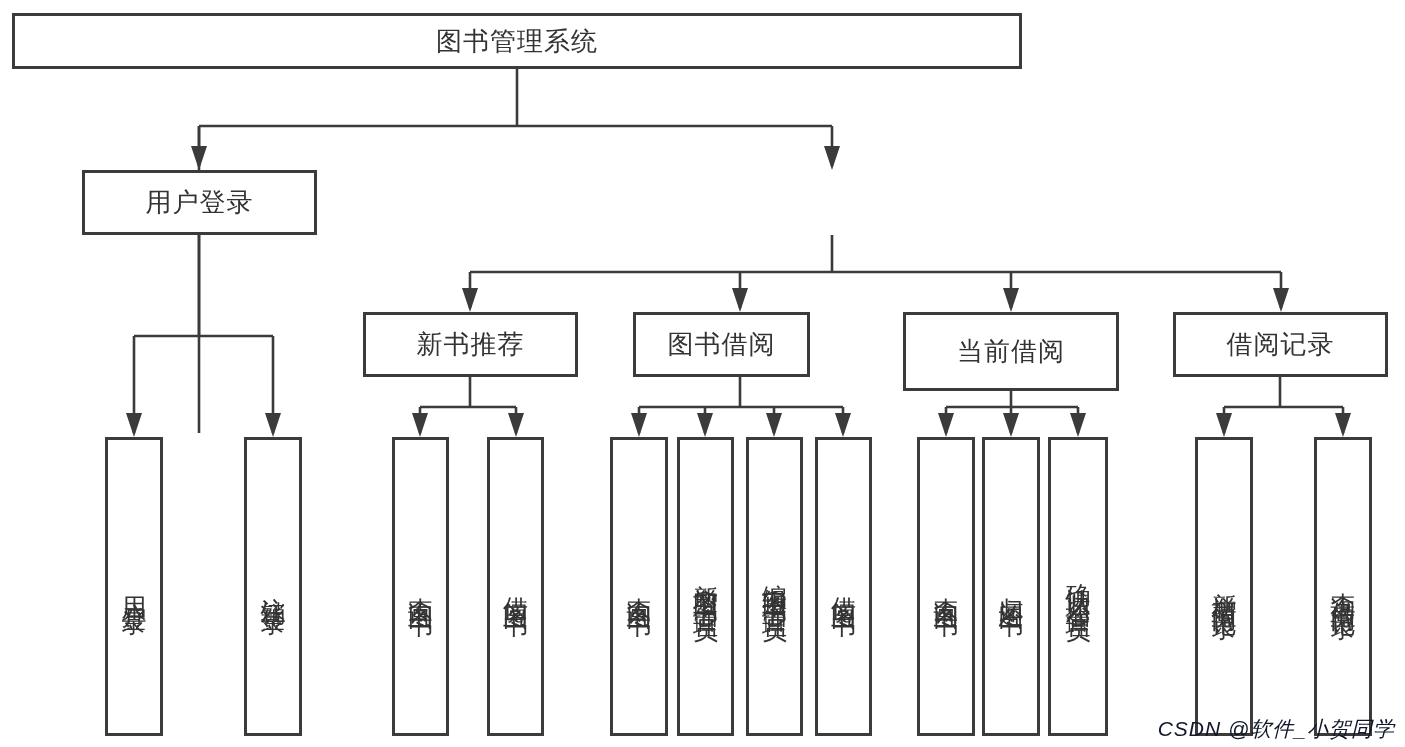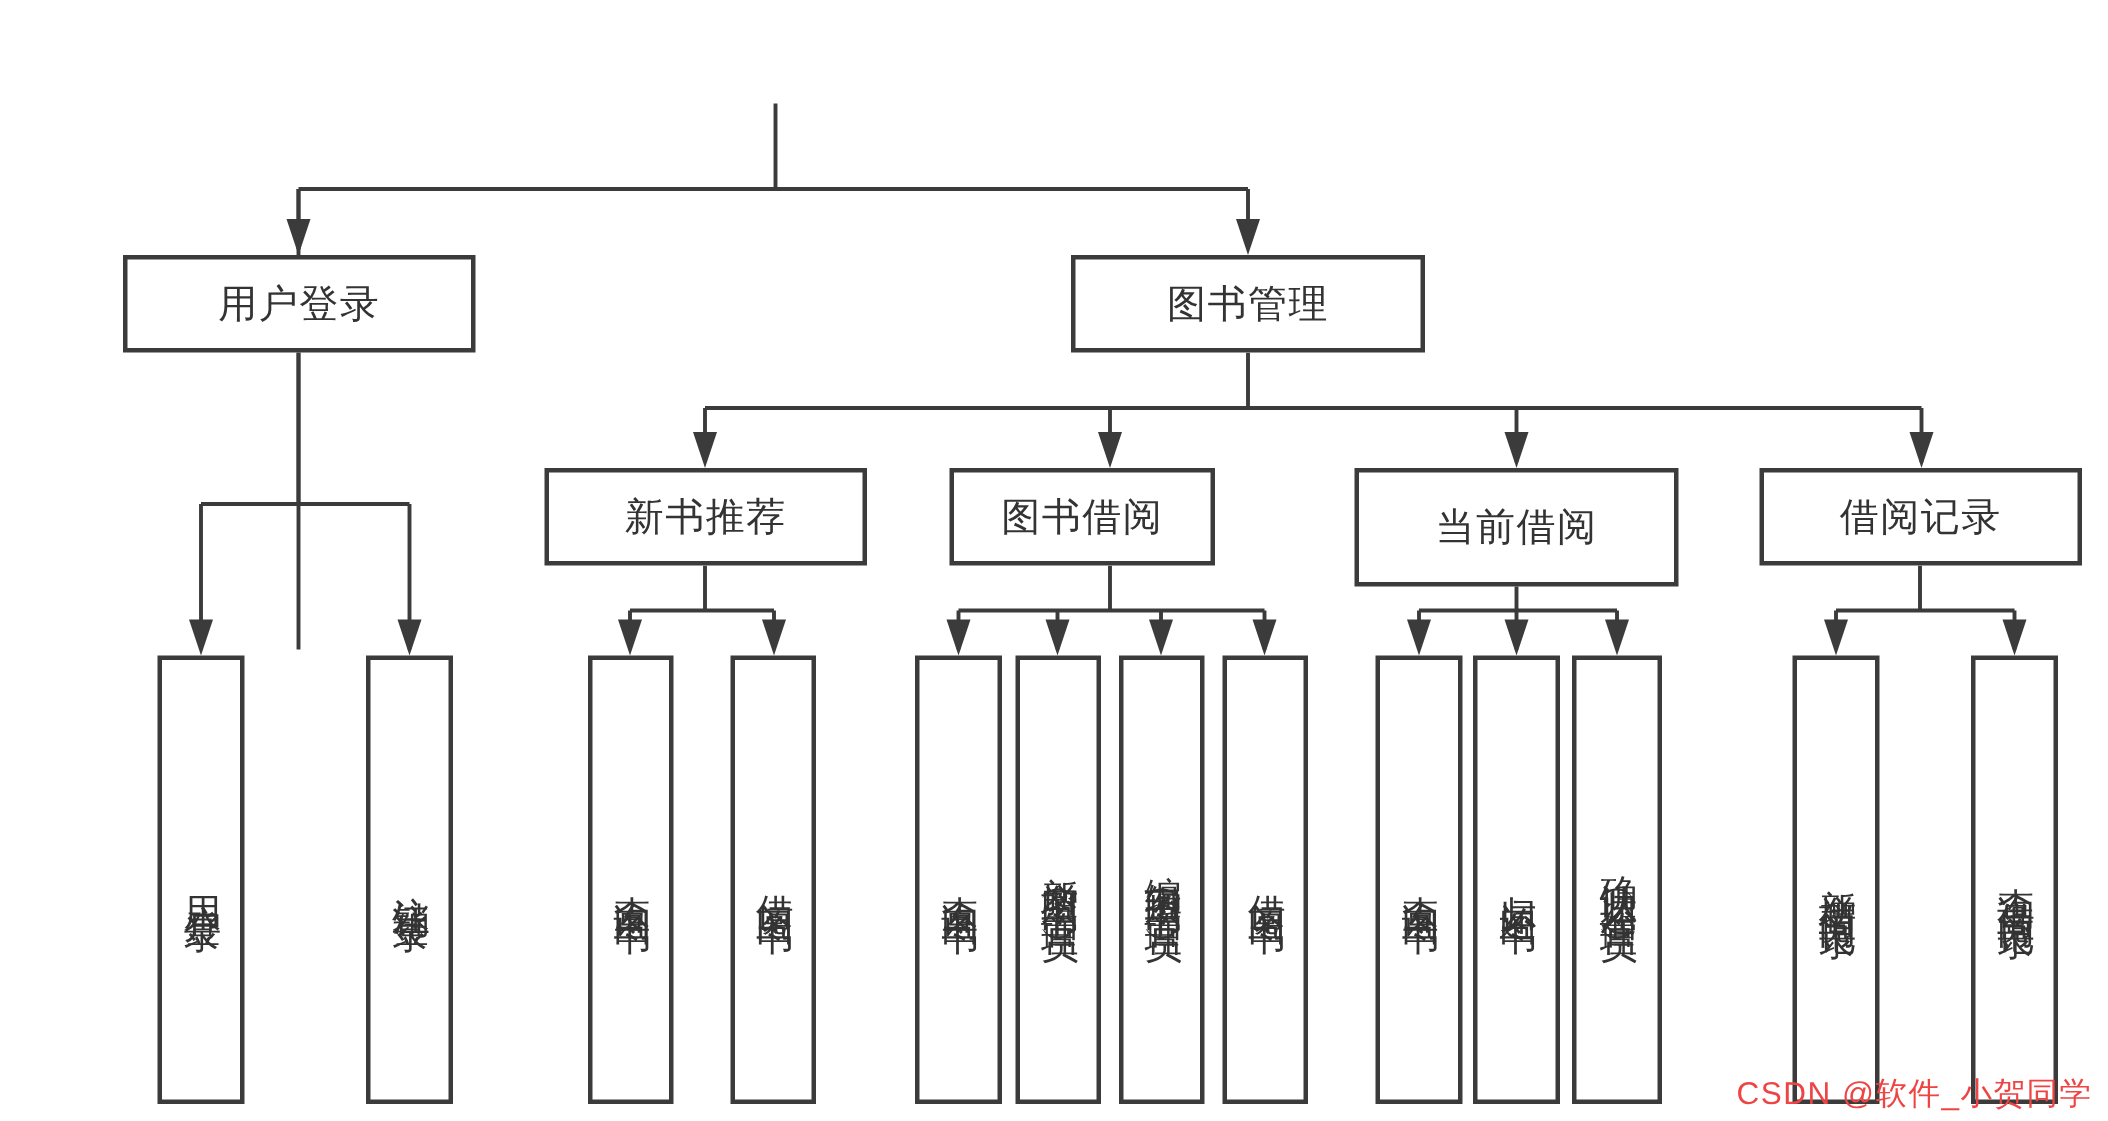--- a/index.html
+++ b/index.html
@@ -31,23 +31,24 @@
     text-orientation:mixed;
     font-size:25px;
     letter-spacing:5px;
     line-height:1;
     white-space:normal;
   }
   .watermark{
     position:absolute;
     right:10px;
     bottom:4px;
-    color:#ef4444;
+    color:#0f172a;
     font-size:21px;
     letter-spacing:1px;
+    font-style:italic;
   }
 </style>
 </head>
 <body>
 
 <div class="canvas">
 
   <svg class="wires" width="1405" height="747" viewBox="0 0 1405 747">
     <g stroke="#3b3b3b" stroke-width="2.6" fill="none">
 
@@ -108,23 +109,23 @@
       <polygon points="766,413 782,413 774,437"></polygon>
       <polygon points="835,413 851,413 843,437"></polygon>
       <polygon points="938,413 954,413 946,437"></polygon>
       <polygon points="1003,413 1019,413 1011,437"></polygon>
       <polygon points="1070,413 1086,413 1078,437"></polygon>
       <polygon points="1216,413 1232,413 1224,437"></polygon>
       <polygon points="1335,413 1351,413 1343,437"></polygon>
     </g>
   </svg>
 
+  <div class="box" style="left:12px;top:13px;width:1010px;height:56px;">图书管理系统</div>
 
   <div class="box" style="left:82px;top:170px;width:235px;height:65px;">用户登录</div>
-  <div class="box" style="left:714px;top:170px;width:236px;height:65px;">图书管理</div>
 
   <div class="box" style="left:363px;top:312px;width:215px;height:65px;">新书推荐</div>
   <div class="box" style="left:633px;top:312px;width:177px;height:65px;">图书借阅</div>
   <div class="box" style="left:903px;top:312px;width:216px;height:79px;">当前借阅</div>
   <div class="box" style="left:1173px;top:312px;width:215px;height:65px;">借阅记录</div>
 
   <div class="box vbox" style="left:105px;top:437px;width:58px;height:299px;">用户登录</div>
   <div class="box vbox" style="left:244px;top:437px;width:58px;height:299px;">注销登录</div>
 
   <div class="box vbox" style="left:392px;top:437px;width:57px;height:299px;">查询图书</div>

